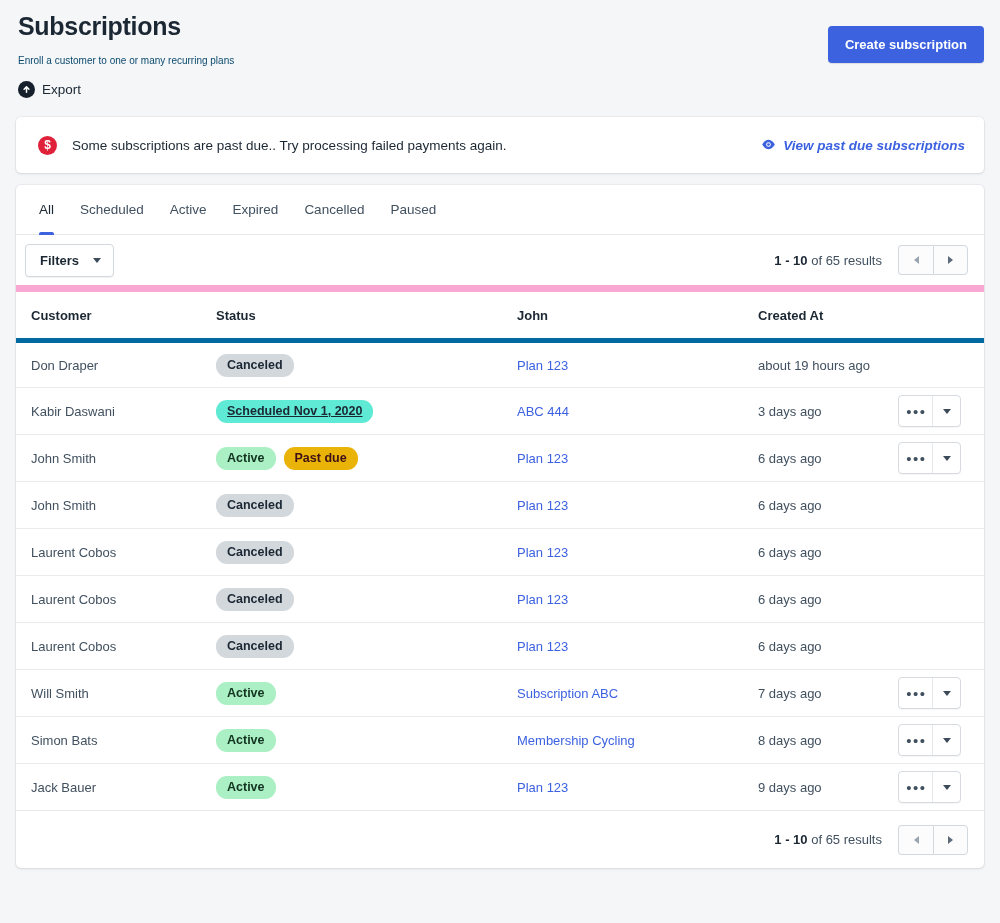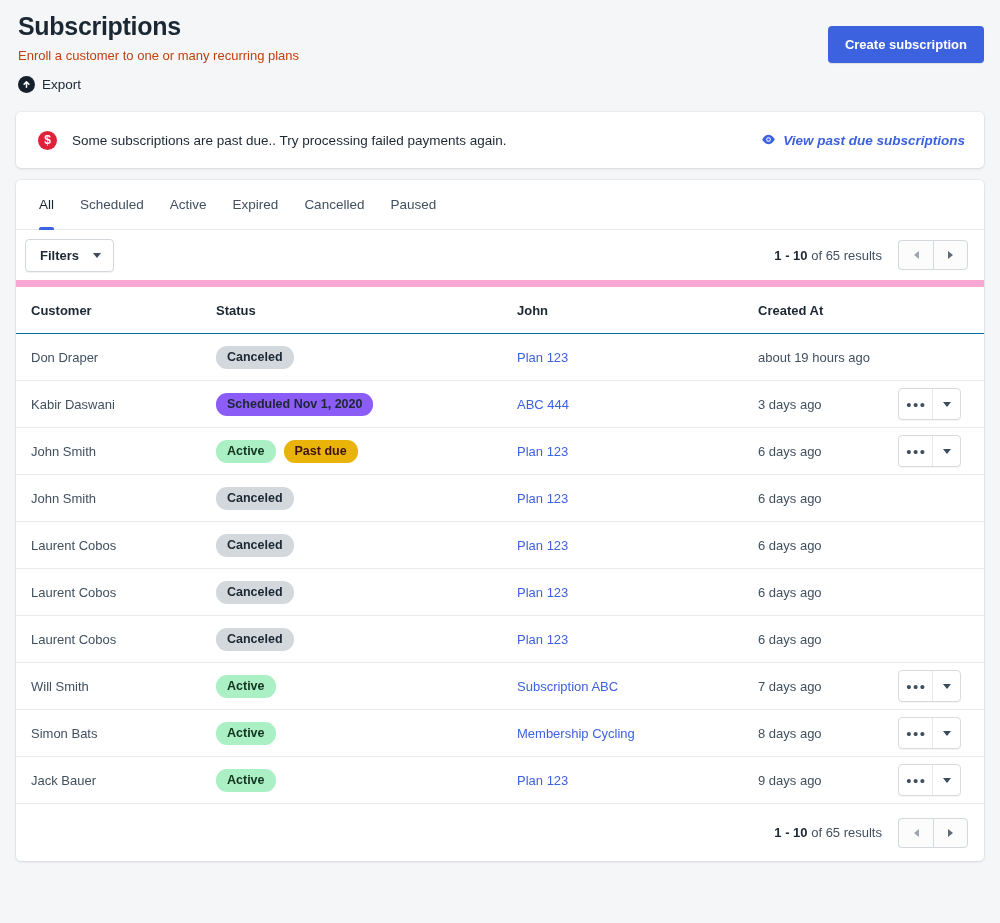--- a/index.html
+++ b/index.html
@@ -22,23 +22,23 @@
   }
   .header-left { padding-left: 2px; }
   .page-title {
     font-size: 25px;
     font-weight: bold;
     color: #1b2733;
     letter-spacing: -0.3px;
     line-height: 32px;
   }
   .page-subtitle {
-    font-size: 13px;
-    color: #c2410c;
-    margin-top: 5px;
+    font-size: 10px;
+    color: #0c4a6e;
+    margin-top: 10px;
     line-height: 18px;
   }
   .export-row {
     display: flex;
     align-items: center;
     gap: 7px;
     margin-top: 11px;
     cursor: pointer;
     width: max-content;
   }
@@ -187,21 +187,21 @@
   .tri-right { width:0;height:0;border-top:4px solid transparent;border-bottom:4px solid transparent;border-left:5px solid #5c6b7a; }
 
   
   table { width: 100%; border-collapse: collapse; table-layout: fixed; }
   th {
     text-align: left;
     font-size: 13px;
     font-weight: bold;
     color: #1b2733;
     padding: 16px 0 15px 0;
-    border-bottom: 1px solid #0369a1;
+    border-bottom: 5px solid #0369a1;
   }
   td {
     font-size: 13px;
     color: #41505f;
     padding: 0;
     height: 47px;
     border-bottom: 1px solid #e9ecef;
     vertical-align: middle;
   }
   tbody tr:last-child td { border-bottom: 1px solid #e6e9ec; }
@@ -216,21 +216,21 @@
     display: inline-flex;
     align-items: center;
     border-radius: 11px;
     font-size: 12.5px;
     font-weight: bold;
     padding: 4px 11px;
     line-height: 15px;
     white-space: nowrap;
   }
   .badge-canceled  { background: #d3d8dd; color: #1b2733; }
-  .badge-scheduled { background: #8b5cf6; color: #1b2733; }
+  .badge-scheduled { background: #5eead4; color: #1b2733; text-decoration: underline; }
   .badge-active    { background: #aaf0c4; color: #12331f; }
   .badge-pastdue   { background: #eab308; color: #3d1117; }
 
   .plan-link { color: #3d62e0; font-size: 13px; text-decoration: none; cursor: pointer; }
 
   .action-btn {
     display: inline-flex;
     align-items: stretch;
     border: 1px solid #d7dbe0;
     border-radius: 4px;

